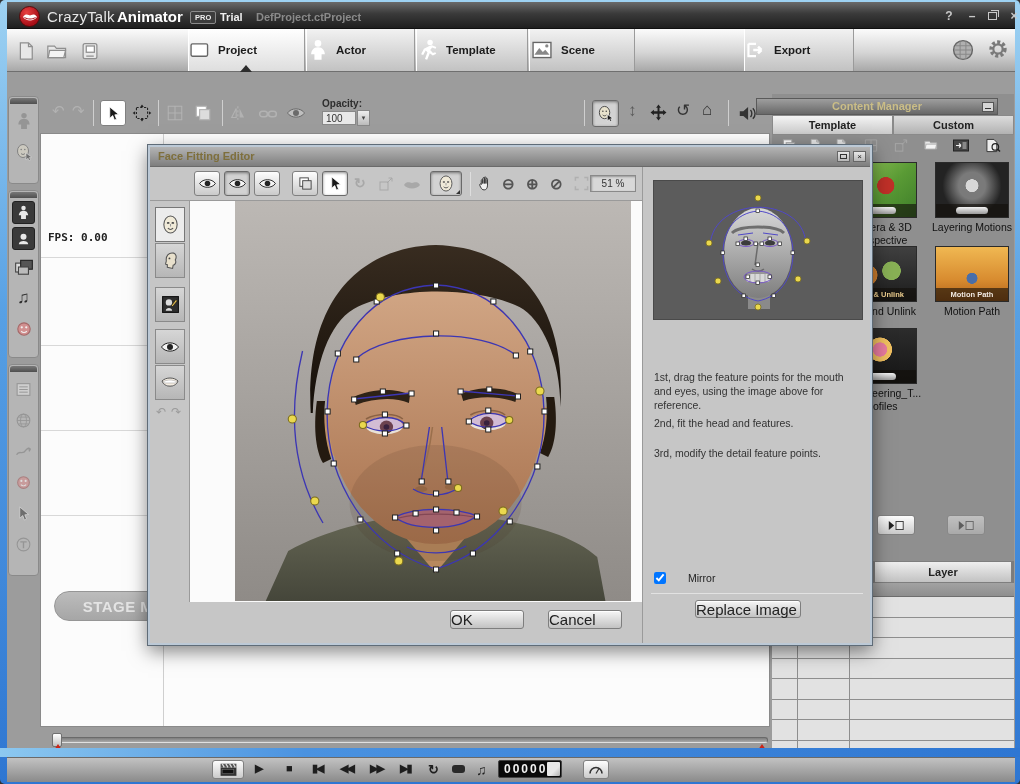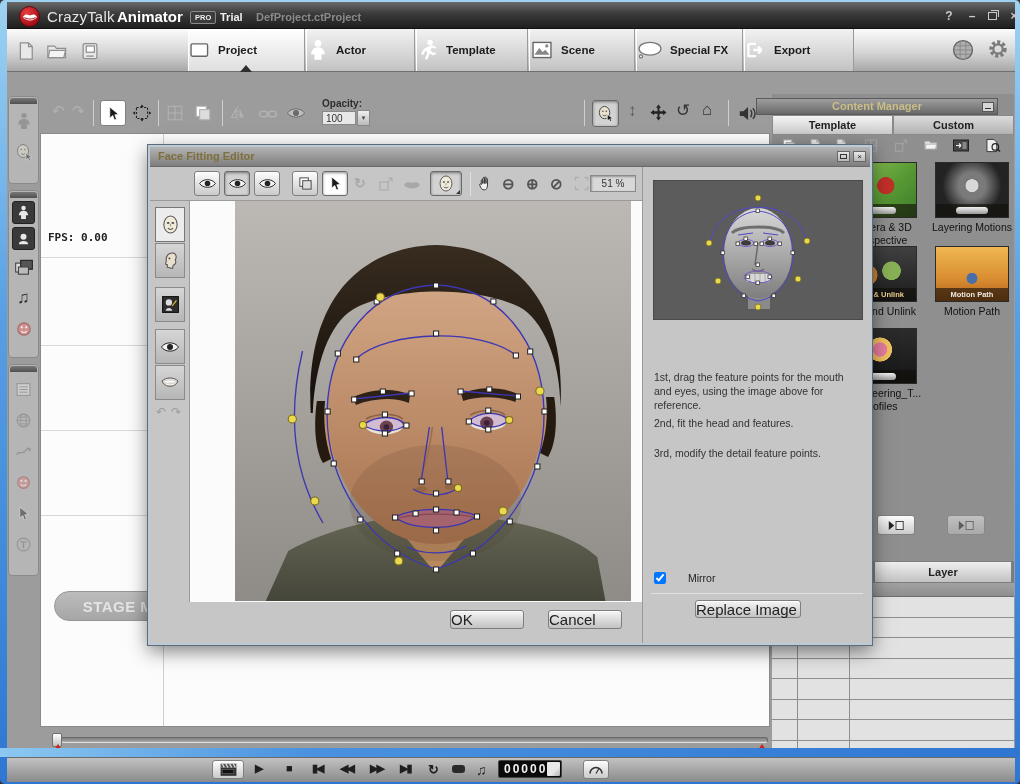--- a/index.html
+++ b/index.html
@@ -386,26 +386,20 @@
     <svg width="22" height="22" viewBox="0 0 16 16" style="color:#fff">
         <use href="#s-run"></use>
       </svg>
     <span class="tlabel">Template</span>
   </div>
   <div class="abs tab" style="left:529px;width:106px">
     <svg width="24" height="22" viewBox="0 0 16 16">
         <use href="#s-scene"></use>
       </svg>
     <span class="tlabel">Scene</span>
-  </div>
-  <div class="abs tab" style="left:636px;width:107px">
-    <svg width="26" height="18" viewBox="0 0 20 14">
-        <use href="#s-bubble"></use>
-      </svg>
-    <span class="tlabel">Special FX</span>
   </div>
   <div class="abs tab" style="left:744px;width:110px">
     <svg width="22" height="22" viewBox="0 0 16 16" style="color:#fff">
         <use href="#s-export"></use>
       </svg>
     <span class="tlabel">Export</span>
   </div>
   <div class="abs" id="tabnotch" style="left:240px"></div>
   <svg class="abs tbr-icon" style="left:950px" width="26" height="24" viewBox="0 0 18 16">
       <use href="#s-sphere"></use>

